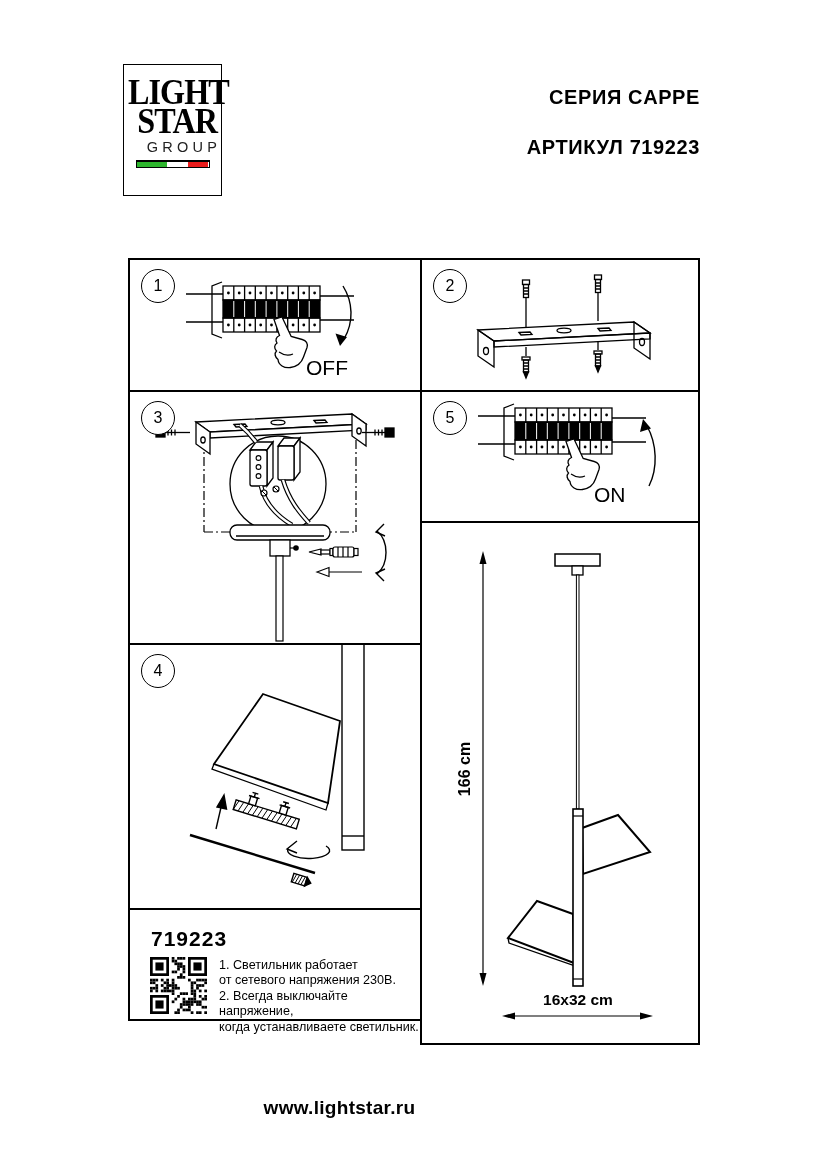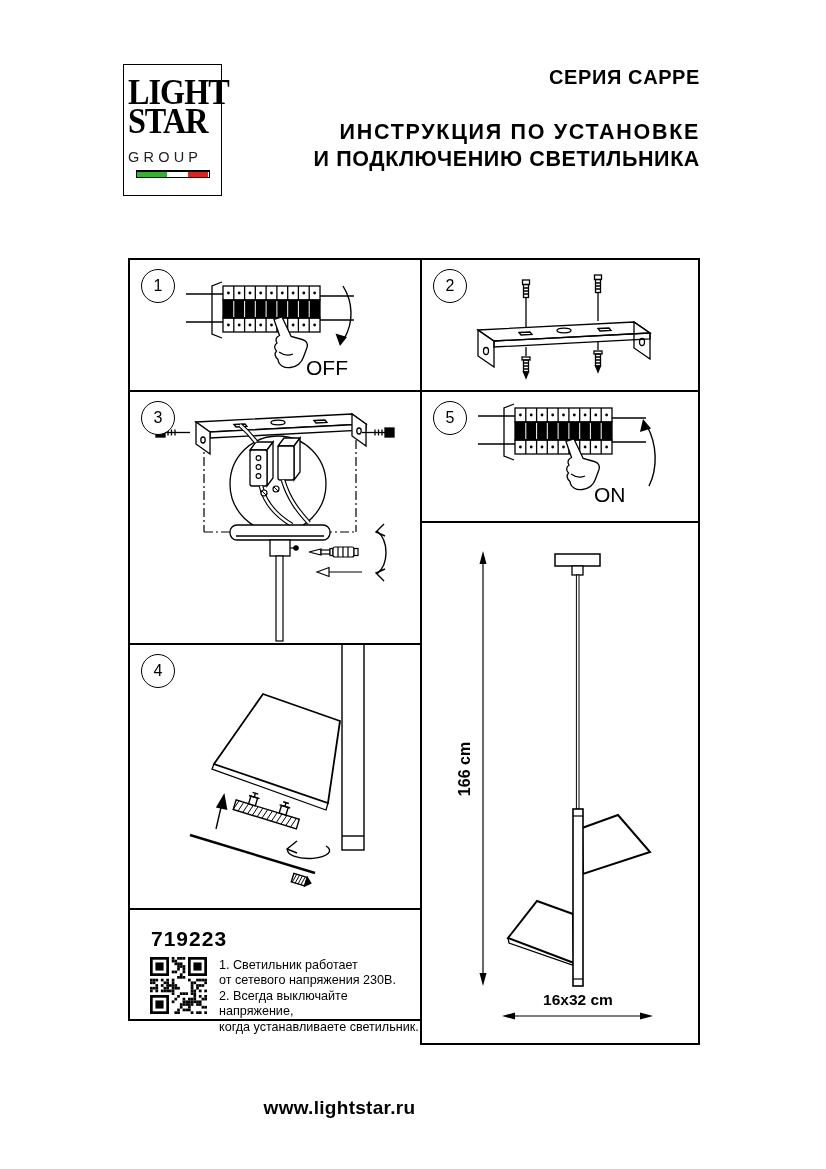--- a/index.html
+++ b/index.html
@@ -1,30 +1,30 @@
 <!DOCTYPE html>
 <html><head>
 <meta charset="utf-8">
 <style>
   html,body{margin:0;padding:0;}
   body{width:826px;height:1169px;background:#fff;position:relative;overflow:hidden;
        font-family:"Liberation Sans",sans-serif;color:#000;}
   
   .logo-box{position:absolute;left:123px;top:64px;width:99px;height:132px;
-            border:1.6px solid #000;box-sizing:border-box;text-align:left;background:#fff;}
+            border:1.6px solid #000;box-sizing:border-box;text-align:right;background:#fff;}
   .logo-word{font-family:"Liberation Serif",serif;font-weight:700;font-size:35px;
              line-height:0.82;letter-spacing:-1px;transform:scaleX(0.92);}
   .logo-word.first{margin-top:14px;}
-  .logo-group{font-size:14.5px;letter-spacing:4.2px;text-indent:4px;margin-top:13px;color:#222;}
+  .logo-group{font-size:14.5px;letter-spacing:4.2px;text-indent:4px;margin-top:3px;color:#222;}
   .flag{margin:5px auto 0;width:74px;height:8px;border:1px solid #000;border-top:2px solid #000;
         box-sizing:border-box;display:flex;}
   .flag span{height:100%;}
   
   .hdr{position:absolute;right:126px;top:62px;text-align:right;}
-  .hdr-line{font-size:20px;font-weight:700;letter-spacing:0.6px;line-height:30px;}
+  .hdr-line{font-size:20px;font-weight:700;letter-spacing:0.6px;line-height:30px;margin-top:20px;}
   .hdr-title{margin-top:27px;}
   .hdr-title .t1{font-size:21.5px;font-weight:700;letter-spacing:1.7px;line-height:27px;}
   .hdr-title .t2{font-size:21.5px;font-weight:700;letter-spacing:0.6px;line-height:27px;}
   
   .grid{position:absolute;left:128px;top:258px;width:572px;height:787px;}
   .panel{position:absolute;border:2px solid #000;box-sizing:border-box;background:#fff;}
   .p1{left:0;top:0;width:294px;height:134px;}
   .p2{left:292px;top:0;width:280px;height:134px;}
   .p3{left:0;top:132px;width:294px;height:255px;}
   .p5{left:292px;top:132px;width:280px;height:133px;}
@@ -53,24 +53,21 @@
   <div class="logo-group">GROUP</div>
   <div class="flag">
     <span style="flex: 42 1 0%; background: rgb(45, 181, 45);"></span>
     <span style="flex: 30 1 0%; background: rgb(255, 255, 255);"></span>
     <span style="flex: 28 1 0%; background: rgb(234, 28, 28);"></span>
   </div>
 </div>
 
 <div class="hdr">
   <div class="hdr-line">СЕРИЯ CAPPE</div>
-  <div class="hdr-title">
-    <div class="t1">ИНСТРУКЦИЯ ПО УСТАНОВКЕ</div>
-    <div class="t2">И ПОДКЛЮЧЕНИЮ СВЕТИЛЬНИКА</div>
-  </div>
+  <div class="hdr-line">АРТИКУЛ 719223</div>
 </div>
 
 <div class="grid">
 
   <div class="panel p1">
     <div class="num">1</div>
     <svg class="draw" width="290" height="130" viewBox="0 0 290 130">
       <g stroke="#000" fill="none" stroke-width="1.3">
         <line x1="56" y1="34" x2="93" y2="34"></line>
           <line x1="56" y1="62" x2="93" y2="62"></line>

